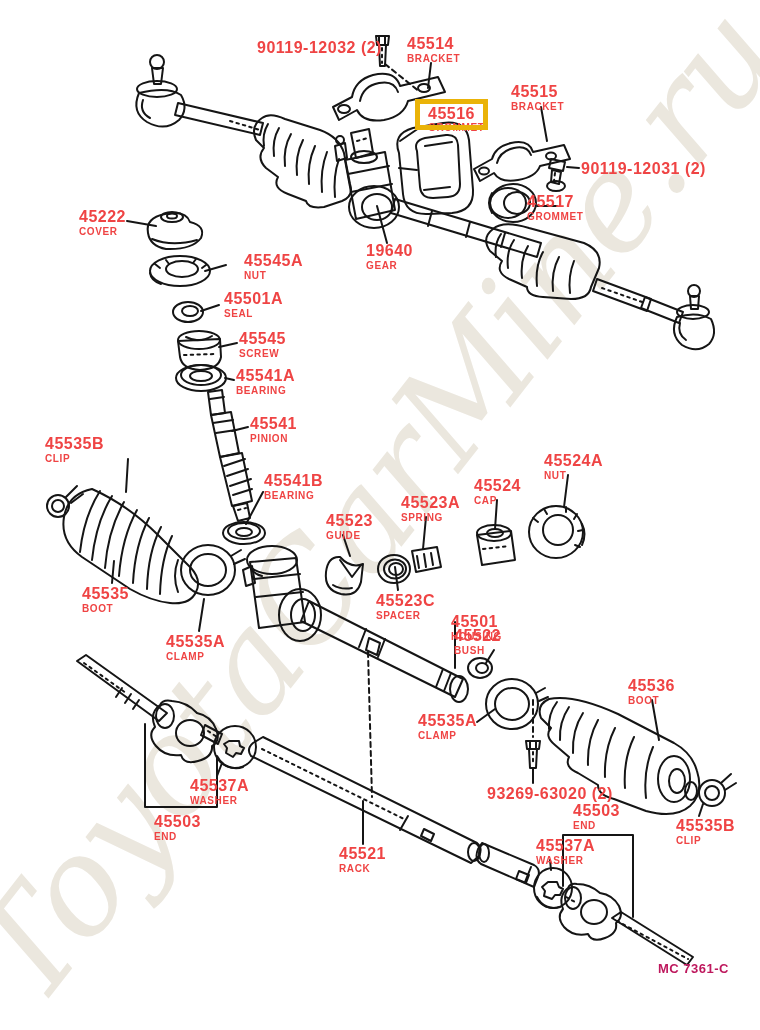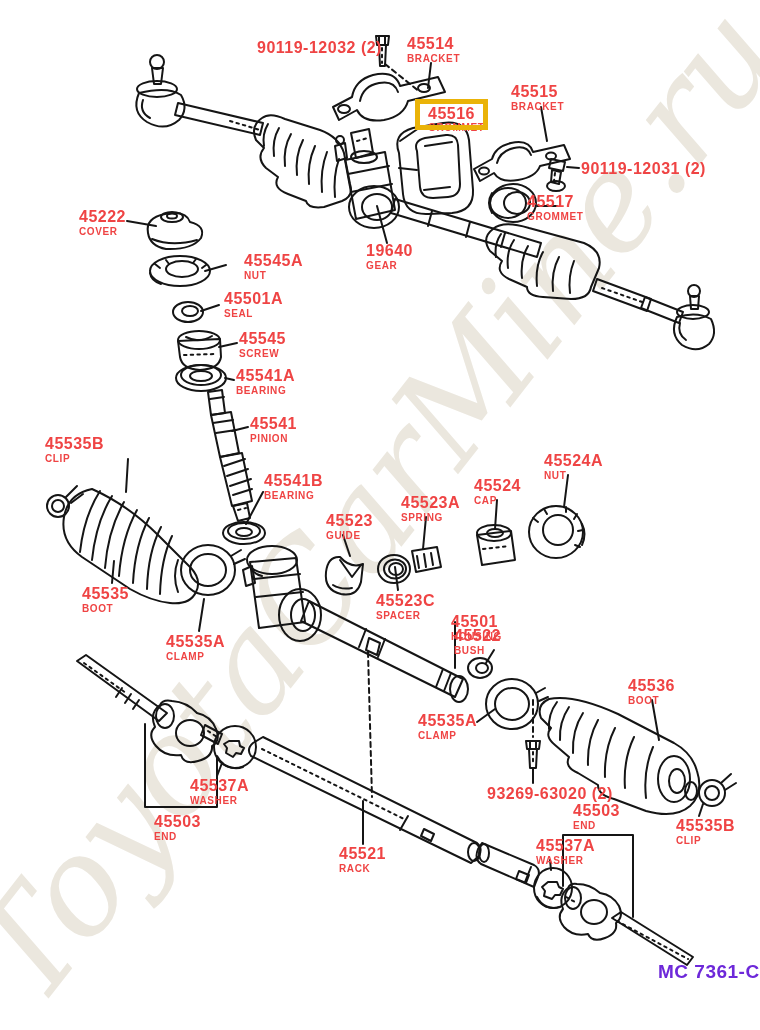--- a/index.html
+++ b/index.html
@@ -25,21 +25,21 @@
   svg .dash{stroke-dasharray:5 4;stroke-width:1.5;fill:none;}
   #labels-layer{position:absolute;left:0;top:0;width:760px;height:1030px;z-index:2;pointer-events:none;}
   .part-label{position:absolute;color:#ef4444;white-space:nowrap;}
   .part-label .num{font-size:16px;line-height:18px;font-weight:700;letter-spacing:0.5px;}
   .part-label .desc{font-size:10px;line-height:11px;font-weight:700;letter-spacing:0.6px;margin-top:0px;}
   .part-label.highlight .num{
     position:relative;z-index:2;border:5px solid #eab308;
     padding:1px 8px 2px;background:transparent;display:inline-block;}
   .part-label.highlight .desc{position:relative;z-index:1;margin-top:-8px;margin-left:13px;}
   .diagram-code{position:absolute;left:658px;top:961px;z-index:2;
-    font-size:19px;font-weight:700;color:#6d28d9;letter-spacing:0.5px;}
+    font-size:13px;font-weight:700;color:#be185d;letter-spacing:0.5px;}
 </style>
 </head>
 <body>
 
 <div class="watermark">ToyotaCarMine.ru</div>
 
 <svg class="diagram" width="760" height="1030" viewBox="0 0 760 1030">
 
   <g>
     <circle class="w" cx="157" cy="62" r="7"></circle>

